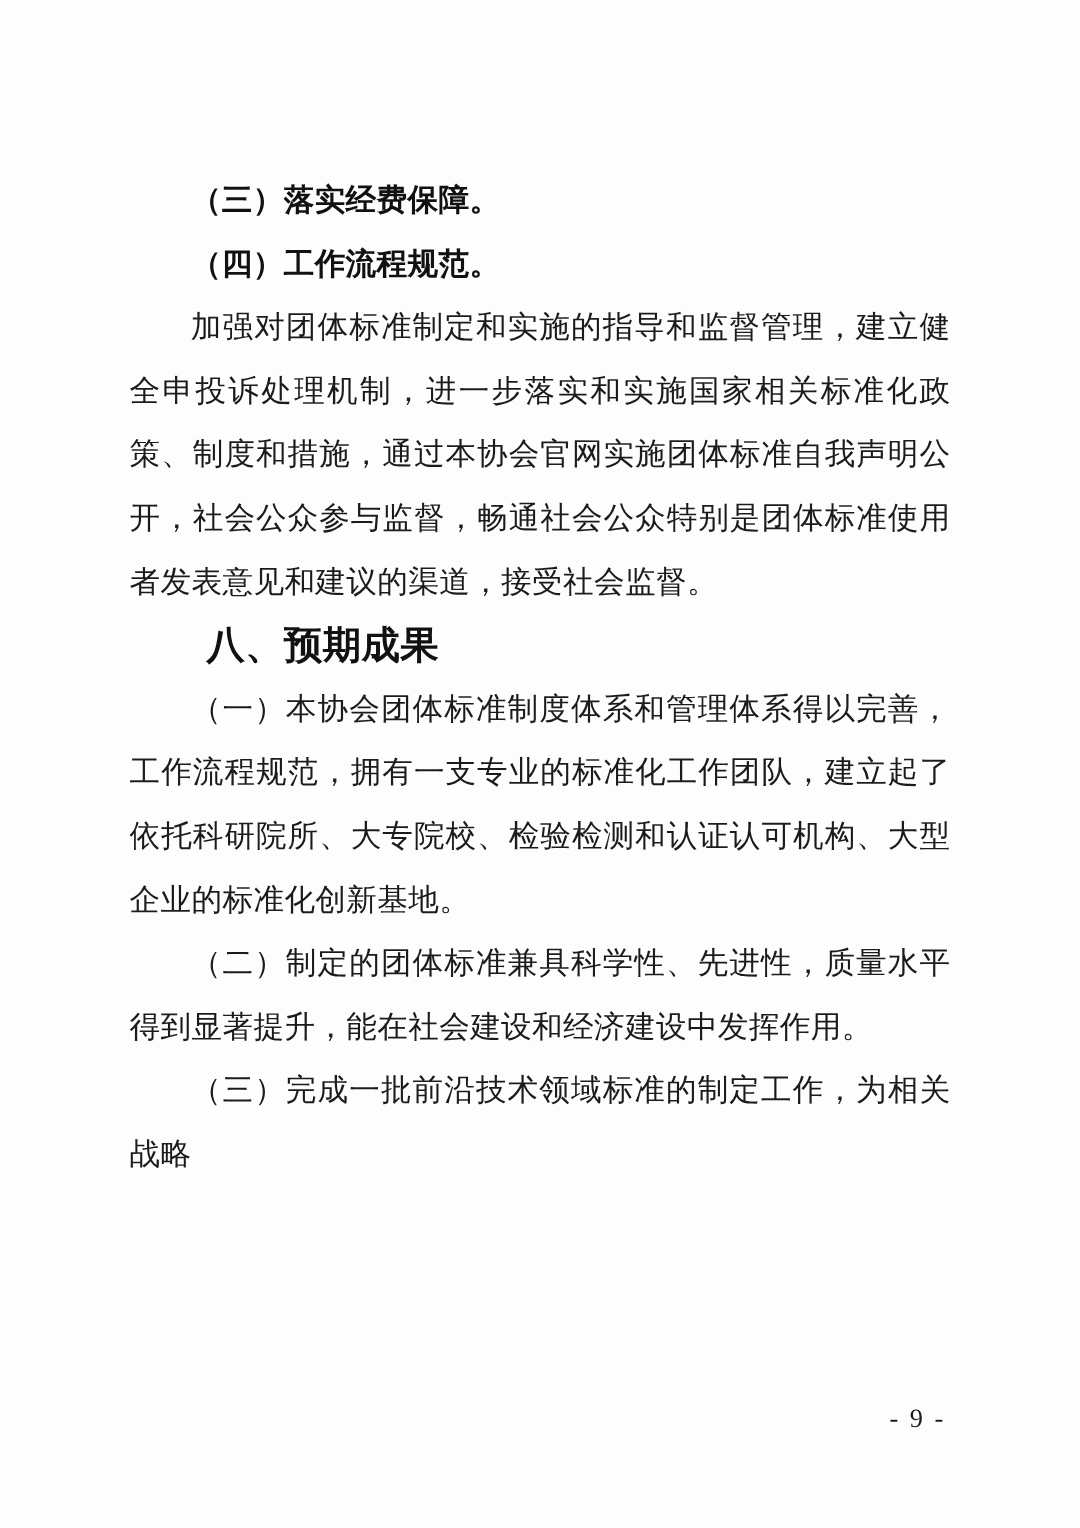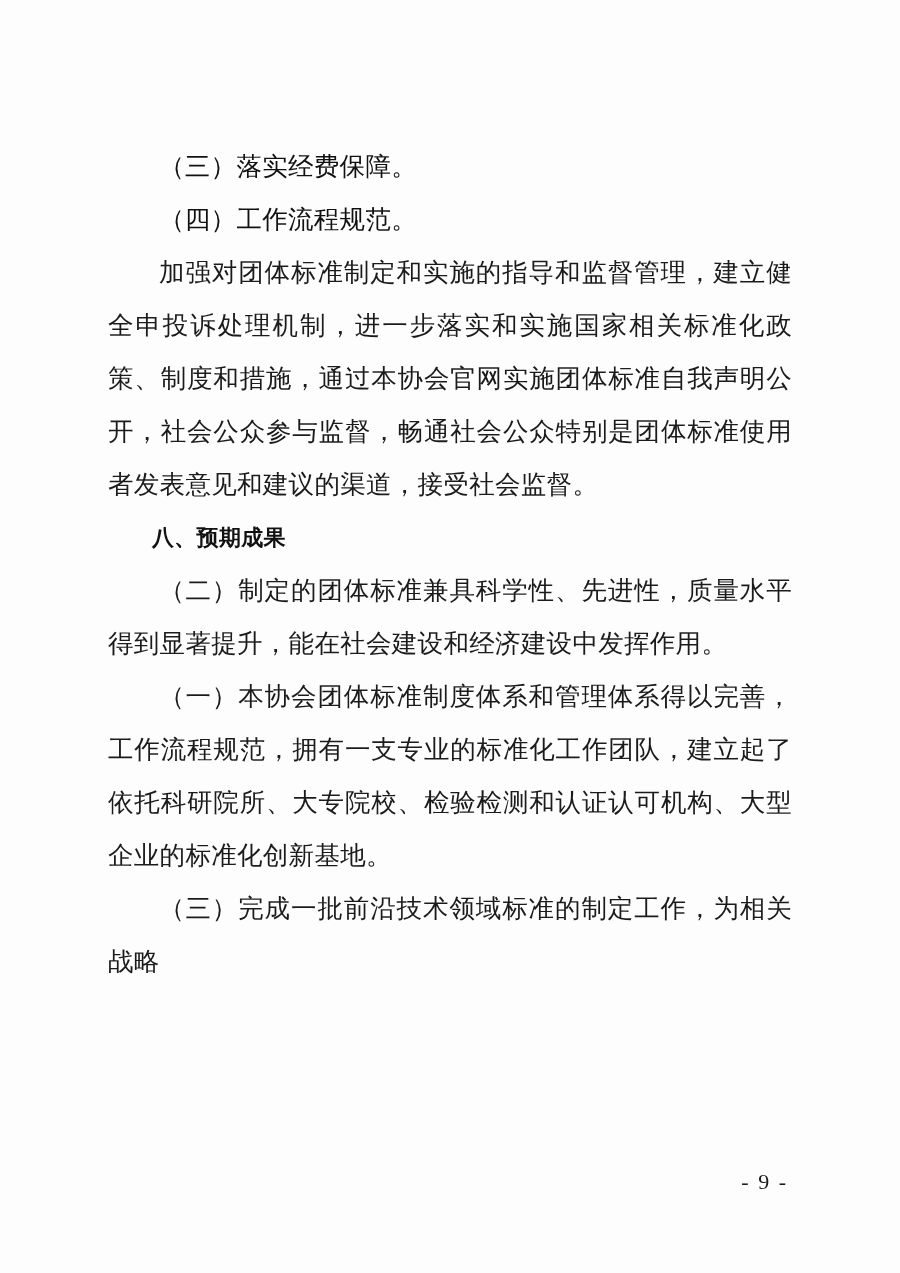--- a/index.html
+++ b/index.html
@@ -30,31 +30,31 @@
     text-justify: inter-ideograph;
     color: #1b1b1b;
   }
   .para {
     margin: 0;
     text-indent: 2em;
   }
   .heading-sub {
     margin: 0;
     text-indent: 2em;
-    font-weight: normal;
+    font-weight: bold;
     font-size: 25.5px;
     line-height: 53px;
     color: #111;
     font-family: "Liberation Serif", "DejaVu Serif", serif;
   }
   .heading-major {
     margin: 0;
     text-indent: 2em;
     font-weight: bold;
-    font-size: 22px;
+    font-size: 32px;
     line-height: 53px;
     color: #111;
   }
   .page-number {
     position: absolute;
     right: 112px;
     bottom: 78px;
     font-size: 22px;
     letter-spacing: 2px;
     color: #1b1b1b;
@@ -70,23 +70,23 @@
 
     <p class="heading-sub">（三）落实经费保障。</p>
 
 
     <p class="heading-sub">（四）工作流程规范。</p>
 
     <p class="para">加强对团体标准制定和实施的指导和监督管理，建立健全申投诉处理机制，进一步落实和实施国家相关标准化政策、制度和措施，通过本协会官网实施团体标准自我声明公开，社会公众参与监督，畅通社会公众特别是团体标准使用者发表意见和建议的渠道，接受社会监督。</p>
 
     <p class="heading-major">八、预期成果</p>
 
+    <p class="para">（一）本协会团体标准制度体系和管理体系得以完善，工作流程规范，拥有一支专业的标准化工作团队，建立起了依托科研院所、大专院校、检验检测和认证认可机构、大型企业的标准化创新基地。</p>
+
     <p class="para">（二）制定的团体标准兼具科学性、先进性，质量水平得到显著提升，能在社会建设和经济建设中发挥作用。</p>
-
-    <p class="para">（一）本协会团体标准制度体系和管理体系得以完善，工作流程规范，拥有一支专业的标准化工作团队，建立起了依托科研院所、大专院校、检验检测和认证认可机构、大型企业的标准化创新基地。</p>
 
     <p class="para">（三）完成一批前沿技术领域标准的制定工作，为相关战略</p>
 
   </div>
 
   <div class="page-number">- 9 -</div>
 
 </div>
 
 </body></html>

